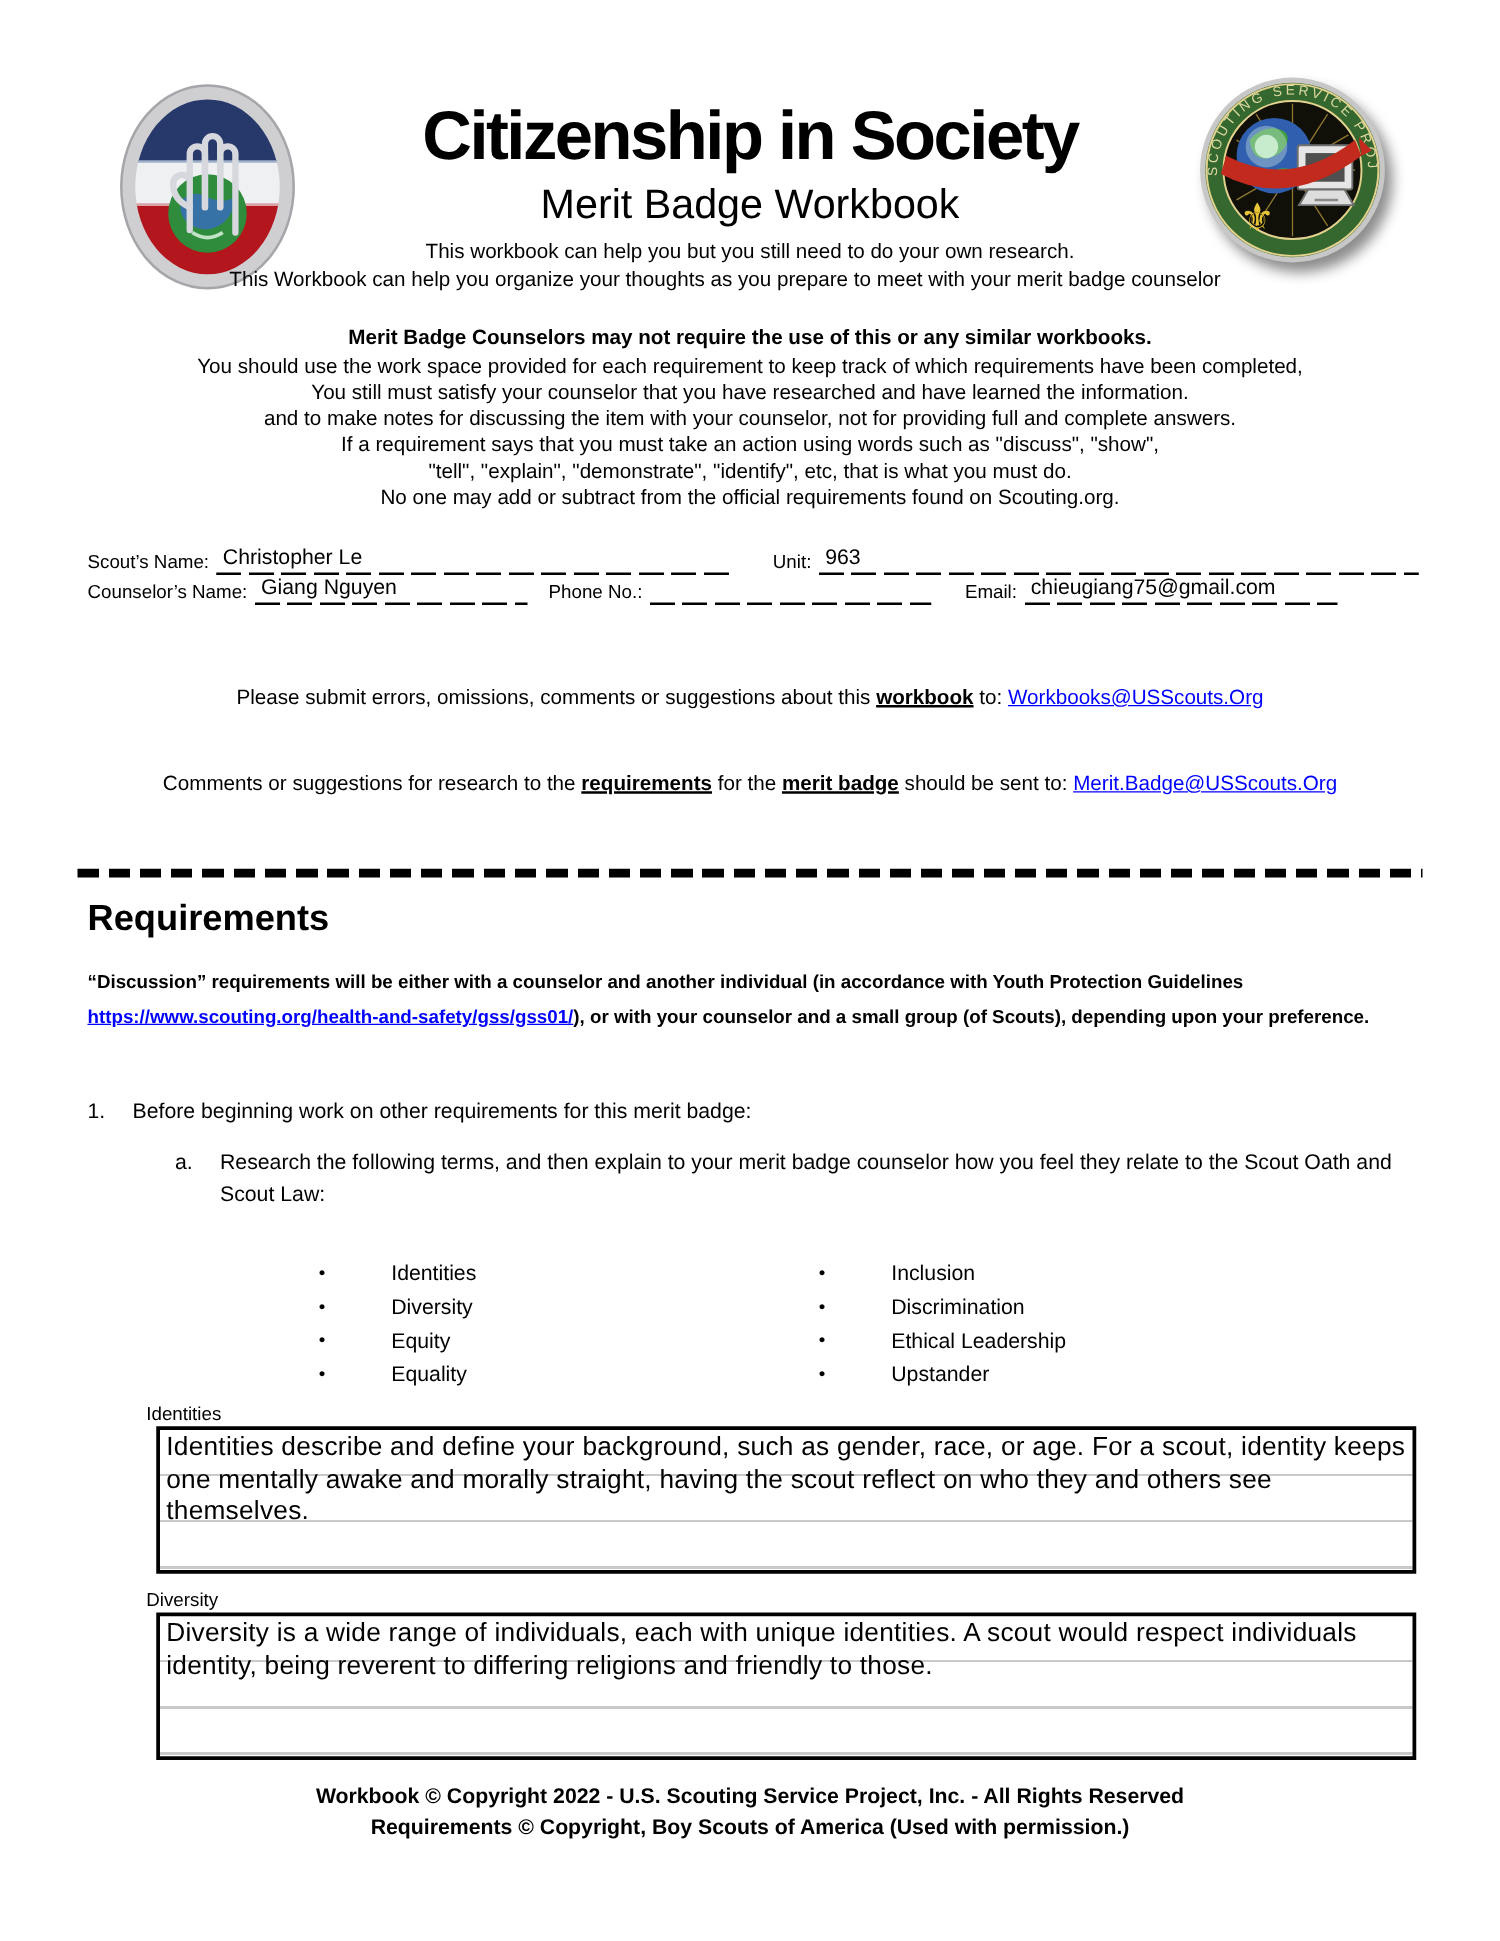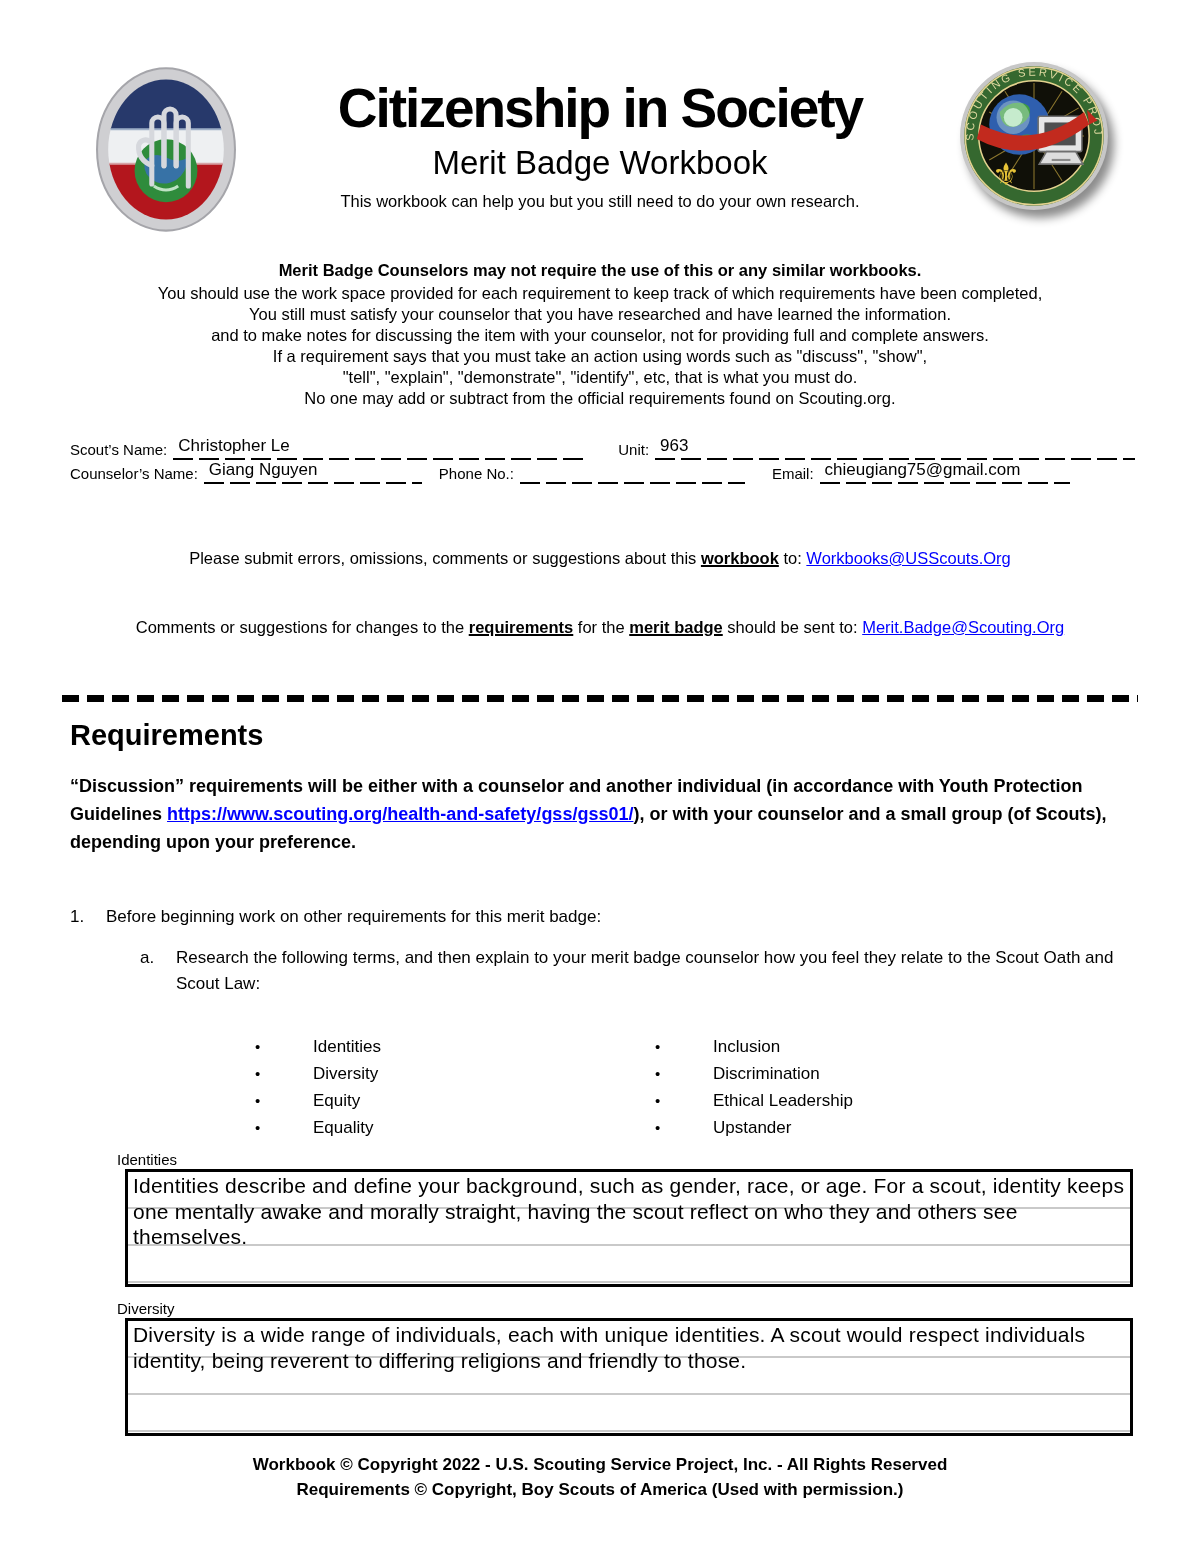--- a/index.html
+++ b/index.html
@@ -39,21 +39,21 @@
   .submit-note { text-align:center; margin-top:17px; font-size:16.5px; line-height:23px; white-space:pre-wrap; }
   .bold-u { font-weight:700; text-decoration:underline; text-decoration-thickness:1.5px; }
   a.lnk, .lnk { color:#0000ff; text-decoration:underline; cursor:pointer; }
 
   
   .divider { margin:10px 62px 0 62px; height:7px;
              background:repeating-linear-gradient(to right,#000 0 17px,transparent 17px 25px); }
 
   
   .req-heading { margin:17px 0 0 70px; font-size:29px; font-weight:800; letter-spacing:0; }
-  .discussion { margin:20px 68px 0 70px; font-size:18px; font-weight:700; line-height:28px; white-space:pre-wrap; }
+  .discussion { margin:20px 68px 0 70px; font-size:15px; font-weight:700; line-height:28px; white-space:pre-wrap; }
   .req-item { display:flex; margin:48px 70px 0 70px; font-size:17px; line-height:26px; }
   .req-item .marker { flex:0 0 36px; }
   .req-sub { display:flex; margin:15px 70px 0 140px; font-size:17px; line-height:26px; }
   .req-sub .marker { flex:0 0 36px; }
 
   .terms { display:flex; margin:36px 0 0 255px; font-size:17px; }
   .terms .col { width:400px; }
   .terms .col.right { width:auto; }
   .term { display:flex; line-height:27px; }
   .term .blt { flex:0 0 58px; font-size:15px; }
@@ -97,20 +97,21 @@
             <path d="M56 98 q-14 -6 -13 -20 a7 7 0 0 1 11 -4"></path>
           </g>
         </g>
       </svg>
     </div>
 
     <div class="header-center">
       <div class="title">Citizenship in Society</div>
       <div class="subtitle">Merit Badge Workbook</div>
       <div class="tagline">This workbook can help you but you still need to do your own research.</div>
+      <div class="tagline">This Workbook can help you organize your thoughts as you prepare to meet with your merit badge counselor</div>
     </div>
 
     <div class="badge-right">
       <svg viewBox="0 0 146 146" width="152" height="152" aria-hidden="true">
         <circle cx="73" cy="73" r="71" fill="#c7c7c7"></circle>
         <circle cx="73" cy="73" r="67" fill="#35682f"></circle>
         <circle cx="73" cy="73" r="66" fill="none" stroke="#e3d28e" stroke-width="1.5"></circle>
         <circle cx="73" cy="73" r="53" fill="#101008" stroke="#e3d28e" stroke-width="1.5"></circle>
         <g stroke="#9c8433" stroke-width="1" opacity=".9">
           <line x1="30" y1="50" x2="116" y2="100"></line>
@@ -167,21 +168,21 @@
     <span class="sp" style="width:17px;"></span>
     <span class="f-label">Phone No.:</span>
     <span class="f-value" style="width:225px;"></span>
     <span class="sp" style="width:27px;"></span>
     <span class="f-label">Email:</span>
     <span class="f-value" style="width:250px;">chieugiang75@gmail.com</span>
   </div>
 
   <div class="submit-note">
     <div><span>Please submit errors, omissions, comments or suggestions about this </span><span class="bold-u">workbook</span><span> to: </span><a class="lnk">Workbooks@USScouts.Org</a></div>
-    <div><span>Comments or suggestions for changes to the </span><span class="bold-u">requirements</span><span> for the </span><span class="bold-u">merit badge</span><span> should be sent to: </span><a class="lnk">Merit.Badge@Scouting.Org</a></div>
+    <div><span>Comments or suggestions for research to the </span><span class="bold-u">requirements</span><span> for the </span><span class="bold-u">merit badge</span><span> should be sent to: </span><a class="lnk">Merit.Badge@USScouts.Org</a></div>
   </div>
 
   <div class="divider"></div>
 
   <div class="req-heading">Requirements</div>
 
   <div class="discussion"><span>“Discussion” requirements will be either with a counselor and another individual (in accordance with Youth Protection Guidelines </span><a class="lnk">https://www.scouting.org/health-and-safety/gss/gss01/</a><span>), or with your counselor and a small group (of Scouts), depending upon your preference.</span></div>
 
   <div class="req-item">
     <span class="marker">1.</span>

